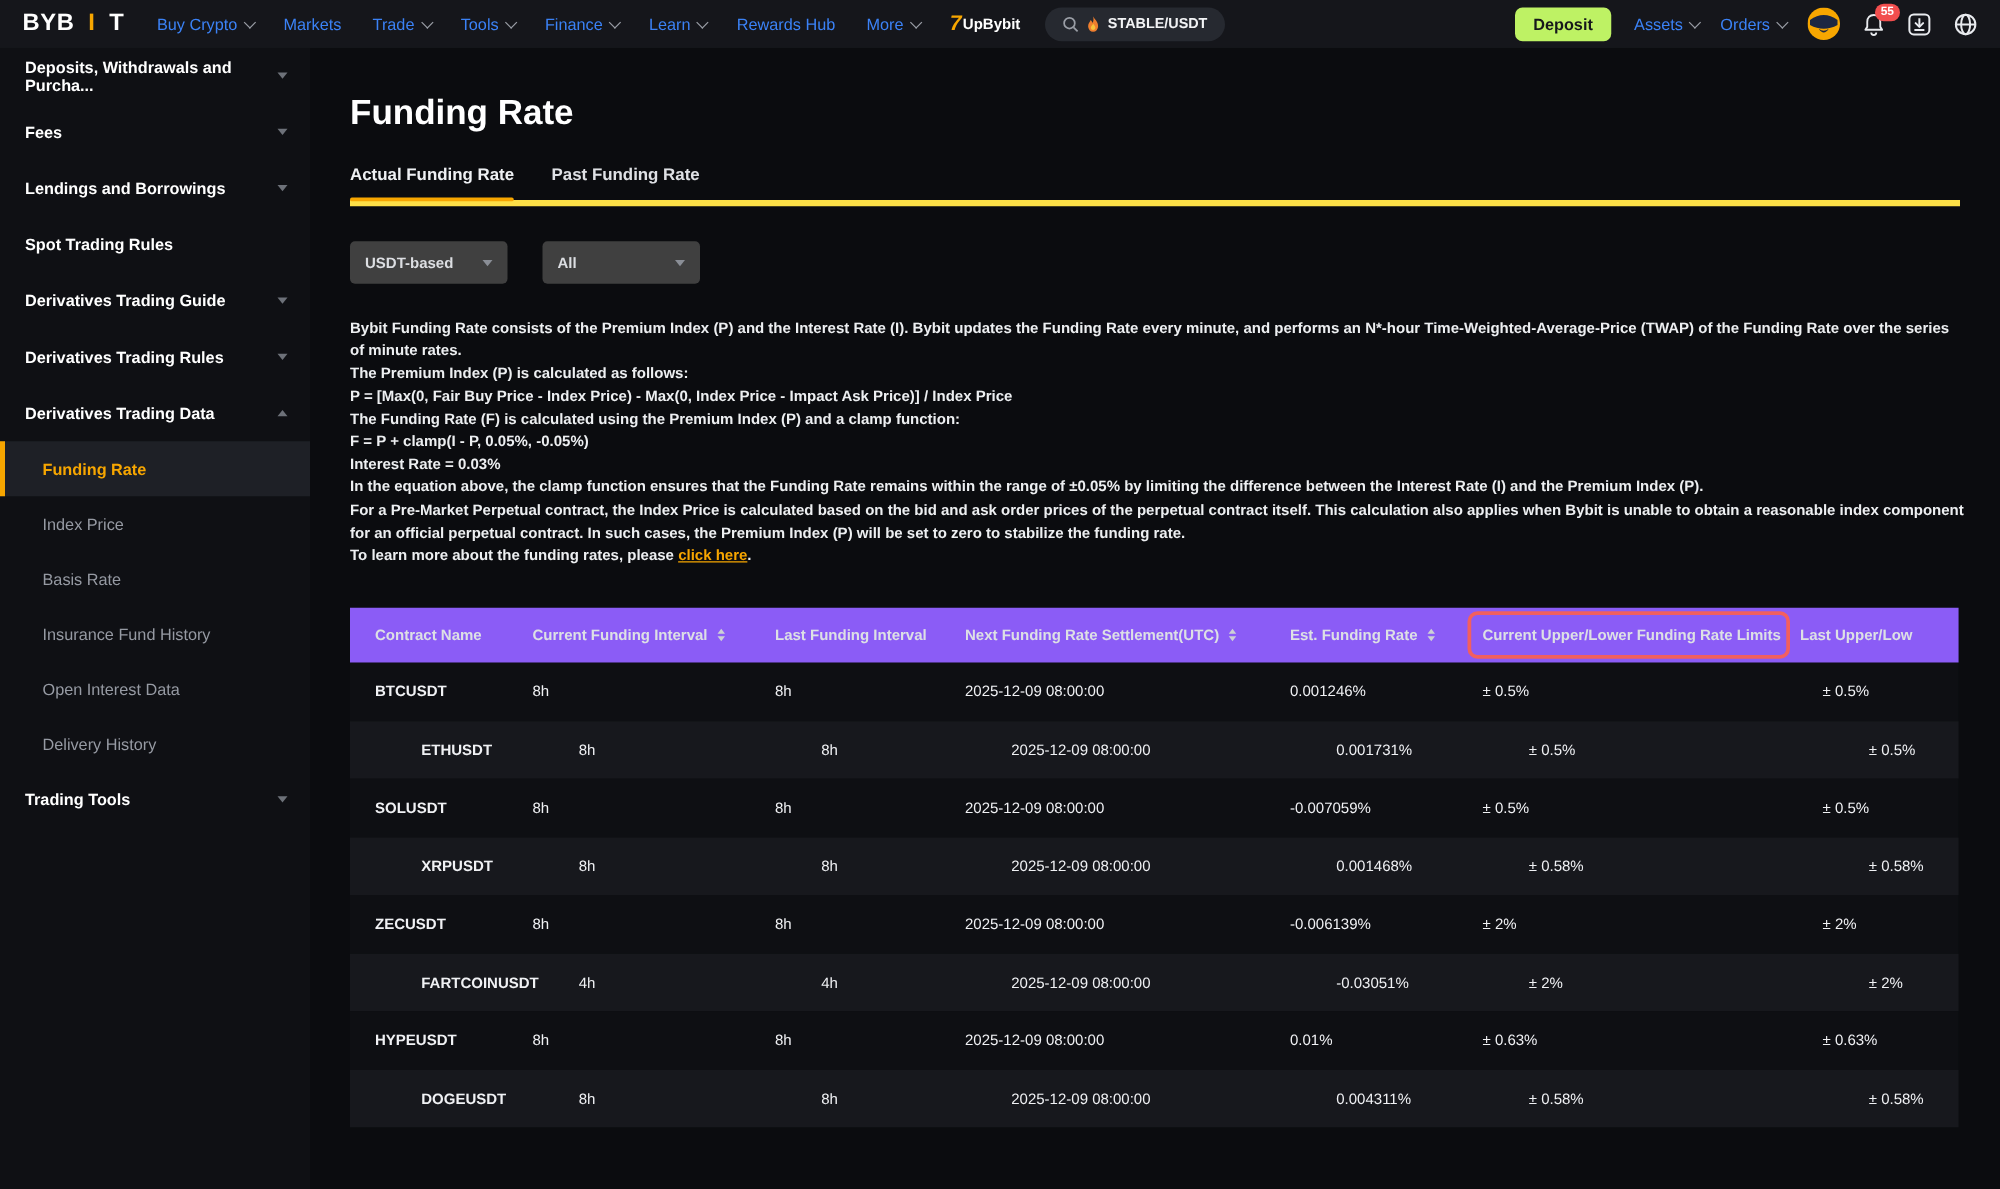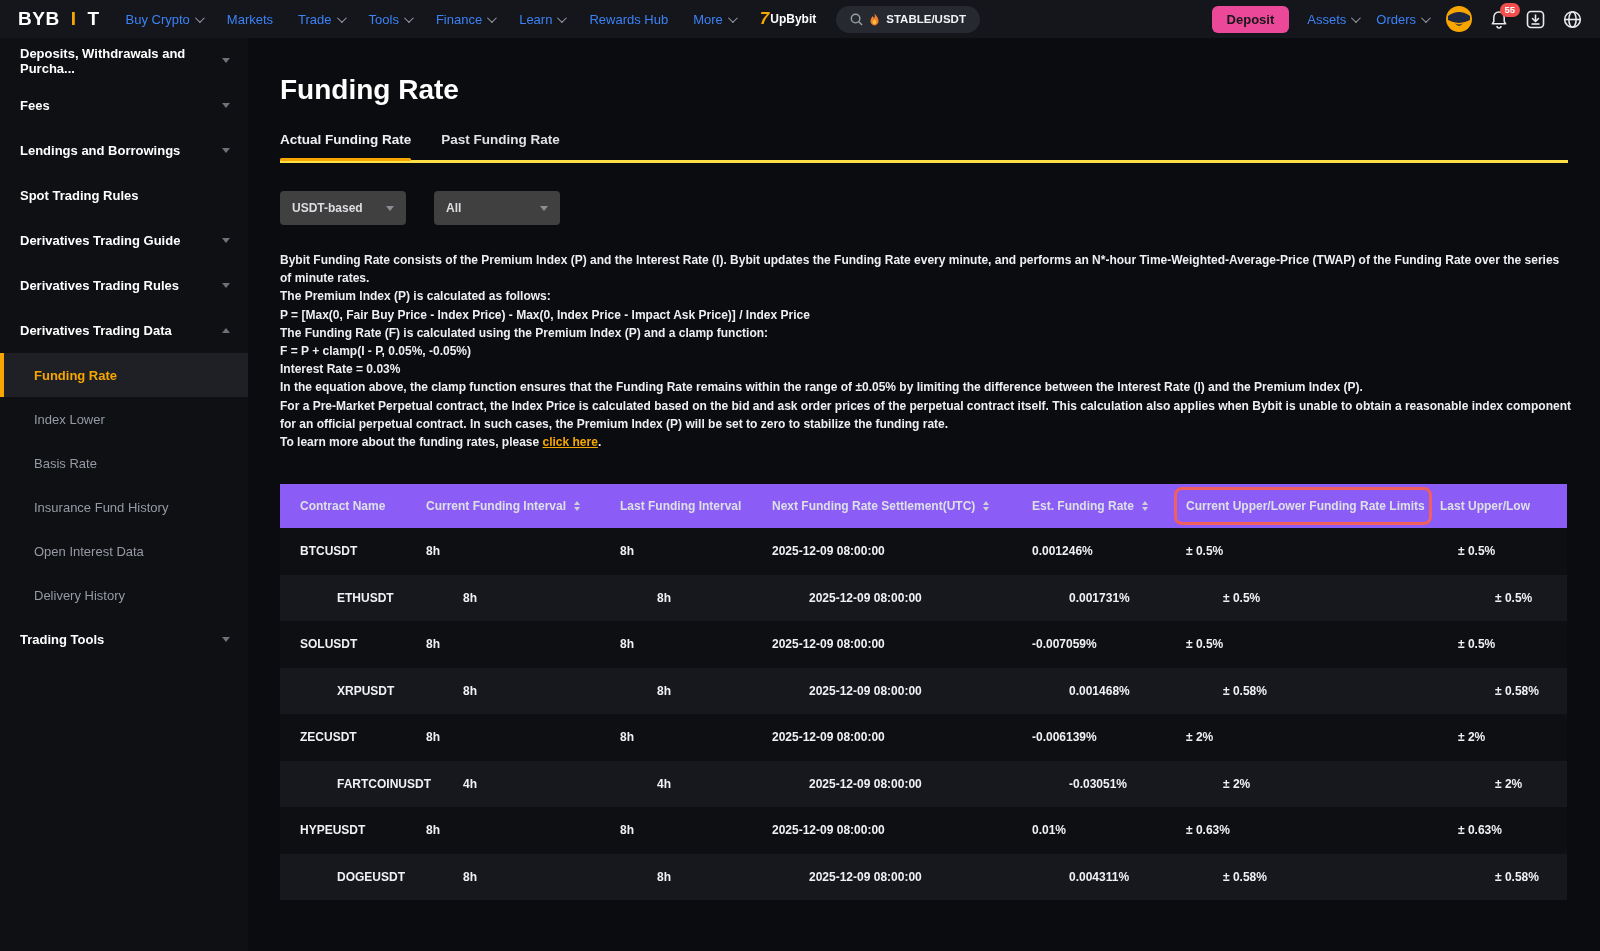--- a/index.html
+++ b/index.html
@@ -15,21 +15,21 @@
     margin-right:25px; cursor:pointer; white-space:nowrap; }
   .chev { width:7px; height:7px; border-right:1.5px solid #9a9ea6; border-bottom:1.5px solid #9a9ea6;
     transform:rotate(45deg) translateY(-2px); display:inline-block; }
   .promo { display:flex; align-items:center; margin-right:20px; cursor:pointer; }
   .promo .seven { color:#f7a600; font-size:17px; font-weight:800; font-style:italic; margin-right:1px; }
   .promo .plabel { color:#fff; font-size:12px; font-weight:700; }
   .search-pill { display:flex; align-items:center; gap:6px; background:#262930; border-radius:14px;
     height:27px; padding:0 14px; cursor:text; }
   .search-pill .stext { color:#f2f3f5; font-size:11.5px; font-weight:700; }
   .nav-right { margin-left:auto; display:flex; align-items:center; gap:18px; }
-  .deposit-btn { background:#ec4899; color:#16171b; font-size:13px; font-weight:700;
+  .deposit-btn { background:#bef264; color:#16171b; font-size:13px; font-weight:700;
     border:none; border-radius:6px; height:27px; padding:0 15px; cursor:pointer; }
   .icon-btn { position:relative; display:flex; align-items:center; cursor:pointer; }
   .badge { position:absolute; top:-7px; left:10px; background:#f24e4e; color:#fff; font-size:9.5px;
     font-weight:700; border-radius:8px; padding:1.5px 4.5px; }
 
   
   .sidebar { position:fixed; top:38px; left:0; width:248px; height:913px; background:#0f1014; overflow:hidden; }
   .side-item { height:45px; display:flex; align-items:center; justify-content:space-between;
     padding:0 18px 0 20px; color:#ffffff; font-size:13px; font-weight:600; cursor:pointer; }
   .tri-down { width:0; height:0; border-left:4px solid transparent; border-right:4px solid transparent;
@@ -37,21 +37,21 @@
   .tri-up { width:0; height:0; border-left:4px solid transparent; border-right:4px solid transparent;
     border-bottom:5px solid #6d7179; }
   .sub-item { height:44px; display:flex; align-items:center; padding:0 18px 0 34px; color:#969aa3;
     font-size:13px; font-weight:500; cursor:pointer; }
   .sub-item.active { background:#1e2026; color:#f7a600; font-weight:600; border-left:4px solid #f7a600;
     padding-left:30px; }
 
   
   .main { margin-left:248px; padding:36px 0 0 32px; width:1352px; }
   .page-title { font-size:28px; font-weight:700; color:#fff; }
-  .tabs { display:flex; gap:30px; margin-top:26px; border-bottom:3px solid #fde047; width:1288px; }
+  .tabs { display:flex; gap:30px; margin-top:26px; border-bottom:5px solid #fde047; width:1288px; }
   .tab { font-size:13.5px; font-weight:700; color:#eef0f3; padding-bottom:13px; cursor:pointer; position:relative; }
   .tab.inactive { color:#dfe1e5; font-weight:600; }
   .tab.active::after { content:""; position:absolute; left:0; right:0; bottom:-1px; height:3px;
     background:#f7a600; border-radius:2px; }
   .filters { display:flex; gap:28px; margin-top:28px; }
   .select { width:126px; height:34px; background:#404040; border-radius:4px; display:flex;
     align-items:center; justify-content:space-between; padding:0 12px; cursor:pointer; }
   .select .sval { font-size:12px; font-weight:600; color:#dcdee2; }
   .select .tri-down { border-top-color:#8a8e96; }
 
@@ -67,21 +67,21 @@
   .th:first-child { padding-left:20px; }
   .th:last-child { padding-left:18px; }
   .sorter { display:flex; flex-direction:column; gap:2px; cursor:pointer; }
   .sorter .up { width:0;height:0;border-left:3.5px solid transparent;border-right:3.5px solid transparent;border-bottom:4.5px solid #cdd0d6; }
   .sorter .dn { width:0;height:0;border-left:3.5px solid transparent;border-right:3.5px solid transparent;border-top:4.5px solid #cdd0d6; }
   .highlight-box { position:absolute; left:894px; top:3px; width:258px; height:38px;
     border:3px solid #f25f5f; border-radius:8px; pointer-events:none; }
   .trow { display:grid; grid-template-columns:146px 194px 152px 260px 154px 254px 240px;
     height:46.5px; align-items:center; background:#0e0f13; }
   .trow.alt { background:#17181d;padding-left:37px; }
-  .td { font-size:12px; font-weight:700; color:#f0f1f4; white-space:nowrap; }
+  .td { font-size:12px; font-weight:400; color:#f0f1f4; white-space:nowrap; }
   .td.contract { font-weight:700; padding-left:20px; }
   .td:last-child { padding-left:18px; }
 </style>
 </head>
 <body>
 
 <div class="topnav">
   <div class="logo">
       <span>BYB</span>
       <span class="accent">I</span>
@@ -204,21 +204,21 @@
     </div>
   <div class="side-item">
       <span>Derivatives Trading Data</span>
       <span class="tri-up"></span>
     </div>
 
   <div class="sub-item active">
       <span>Funding Rate</span>
     </div>
   <div class="sub-item">
-      <span>Index Lower</span>
+      <span>Index Price</span>
     </div>
   <div class="sub-item">
       <span>Basis Rate</span>
     </div>
   <div class="sub-item">
       <span>Insurance Fund History</span>
     </div>
   <div class="sub-item">
       <span>Open Interest Data</span>
     </div>

